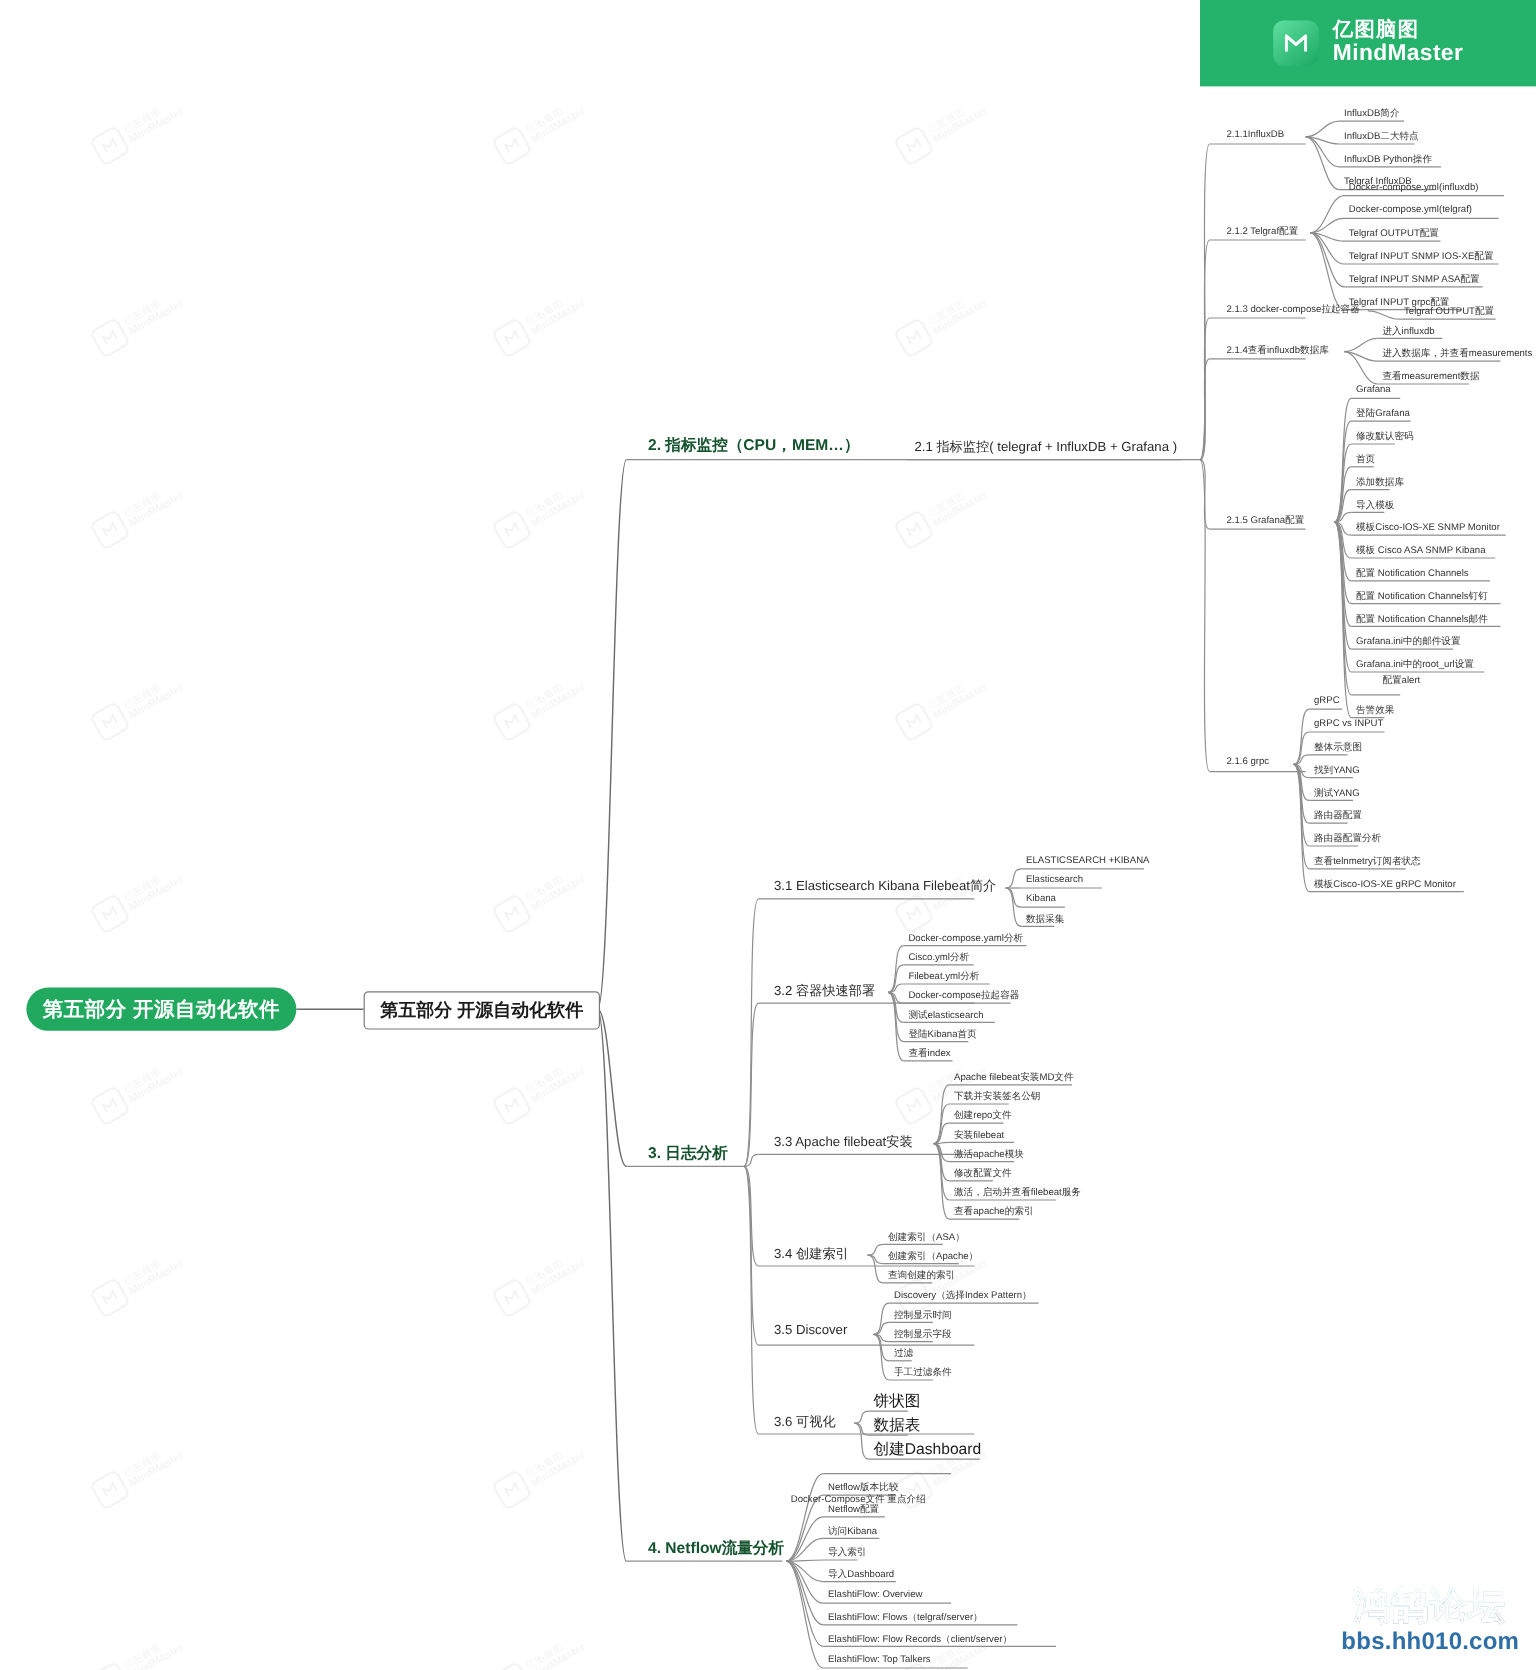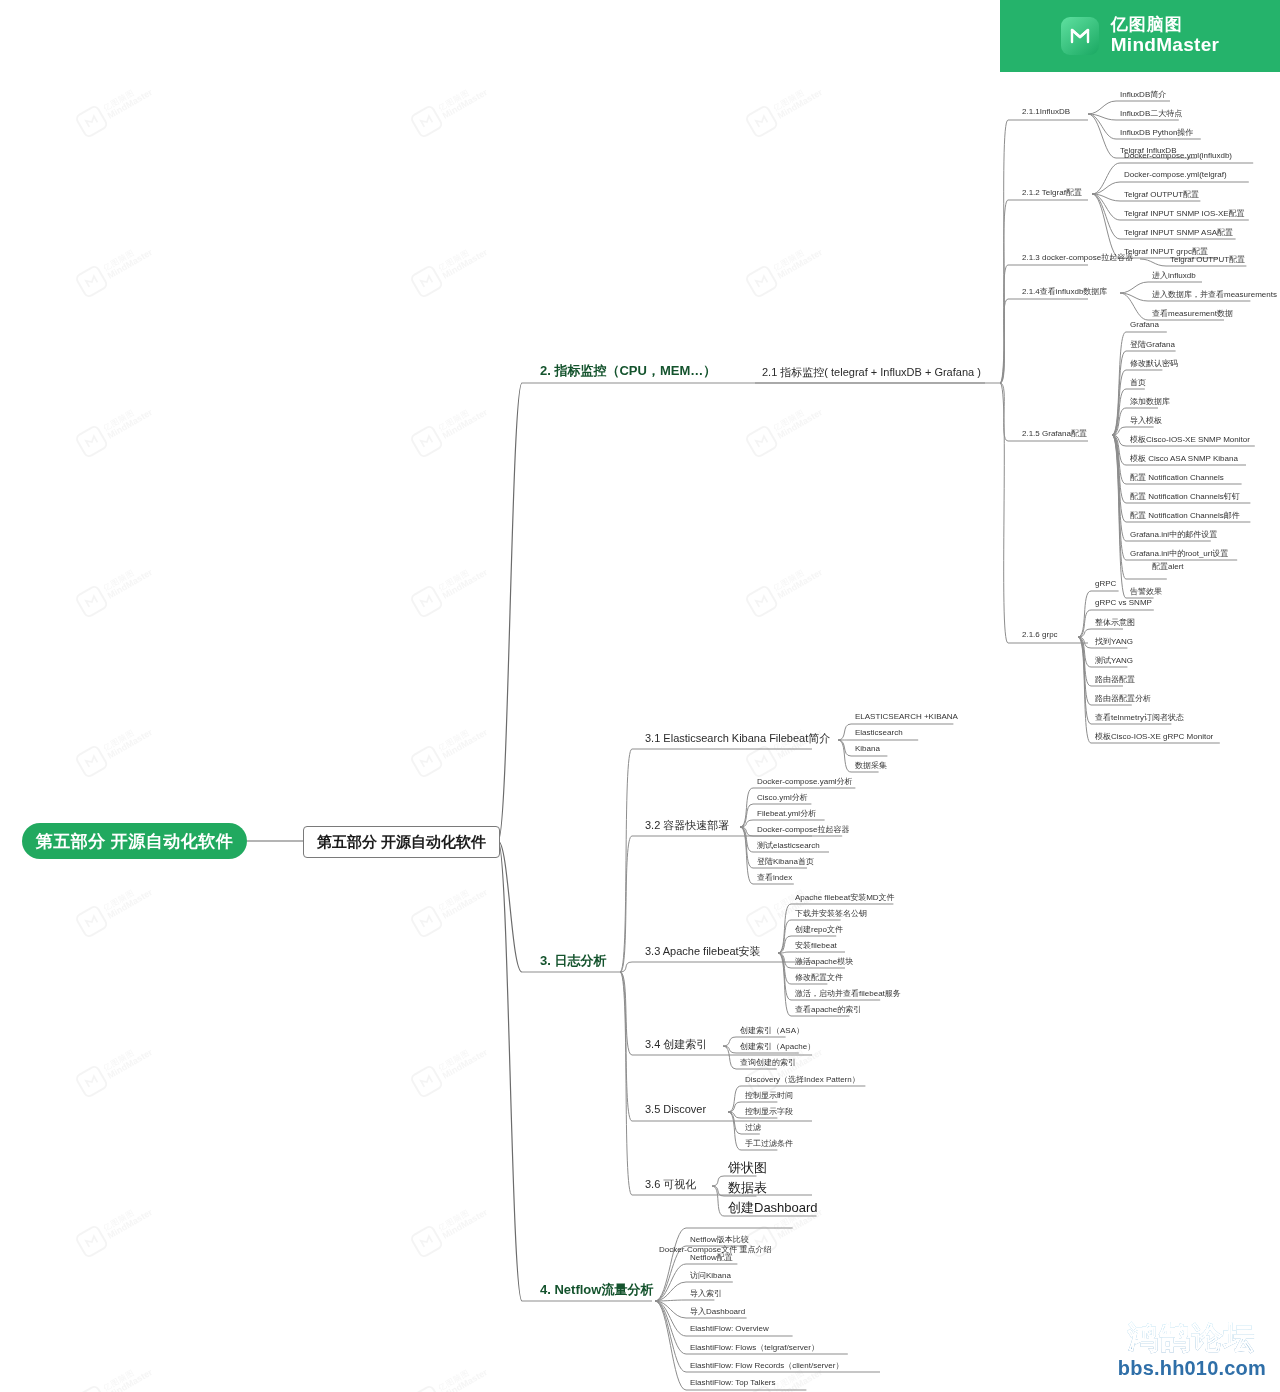--- a/index.html
+++ b/index.html
@@ -617,21 +617,21 @@
     <div class="node leaf" style="left: 1130px; top: 434px;">模板Cisco-IOS-XE SNMP Monitor</div>
     <div class="node leaf" style="left: 1130px; top: 453px;">模板 Cisco ASA SNMP Kibana</div>
     <div class="node leaf" style="left: 1130px; top: 472px;">配置 Notification Channels</div>
     <div class="node leaf" style="left: 1130px; top: 491px;">配置 Notification Channels钉钉</div>
     <div class="node leaf" style="left: 1130px; top: 510px;">配置 Notification Channels邮件</div>
     <div class="node leaf" style="left: 1130px; top: 529px;">Grafana.ini中的邮件设置</div>
     <div class="node leaf" style="left: 1130px; top: 548px;">Grafana.ini中的root_url设置</div>
     <div class="node leaf" style="left: 1130px; top: 561px; margin-left: 22px;">配置alert</div>
     <div class="node leaf" style="left: 1130px; top: 586px;">告警效果</div>
     <div class="node leaf" style="left: 1095px; top: 579px;">gRPC</div>
-    <div class="node leaf" style="left: 1095px; top: 598px;">gRPC vs SNMP</div>
+    <div class="node leaf" style="left: 1095px; top: 598px;">gRPC vs INPUT</div>
     <div class="node leaf" style="left: 1095px; top: 617px;">整体示意图</div>
     <div class="node leaf" style="left: 1095px; top: 636px;">找到YANG</div>
     <div class="node leaf" style="left: 1095px; top: 655px;">测试YANG</div>
     <div class="node leaf" style="left: 1095px; top: 674px;">路由器配置</div>
     <div class="node leaf" style="left: 1095px; top: 693px;">路由器配置分析</div>
     <div class="node leaf" style="left: 1095px; top: 712px;">查看telnmetry订阅者状态</div>
     <div class="node leaf" style="left: 1095px; top: 731px; text-align: right;">模板Cisco-IOS-XE gRPC Monitor</div>
     <div class="node l2" style="left: 540px; top: 952px;">3. 日志分析</div>
     <div class="node l3b" style="left: 645px; top: 731px;">3.1 Elasticsearch Kibana Filebeat简介</div>
     <div class="node leaf" style="left: 855px; top: 712px;">ELASTICSEARCH +KIBANA</div>

